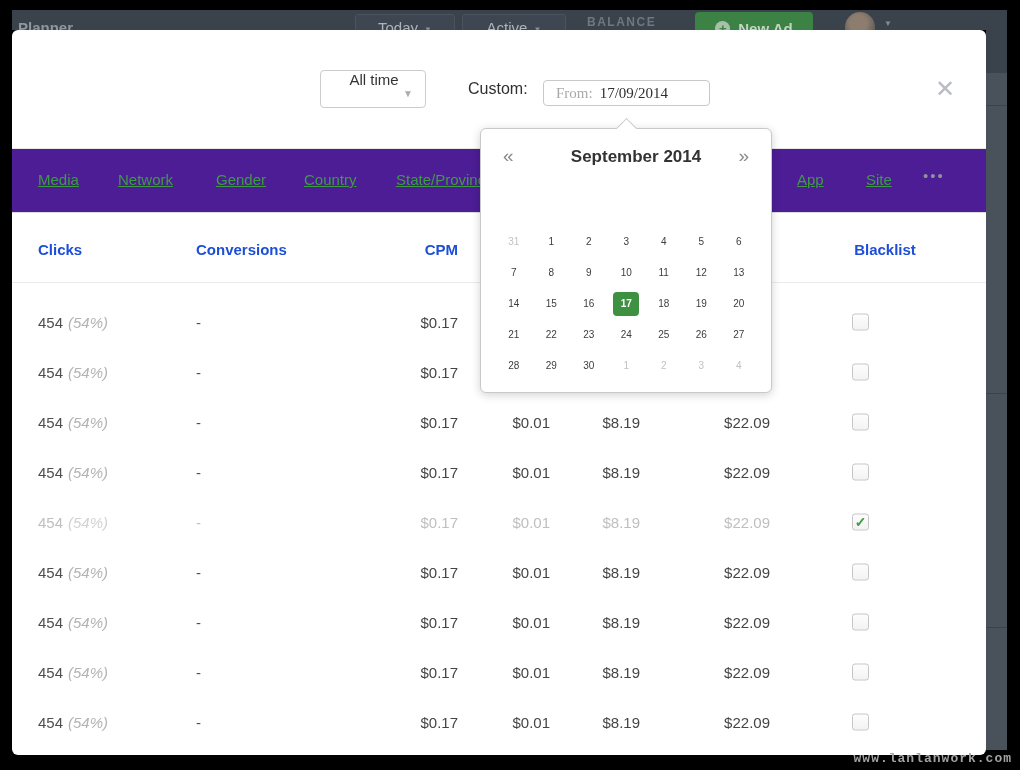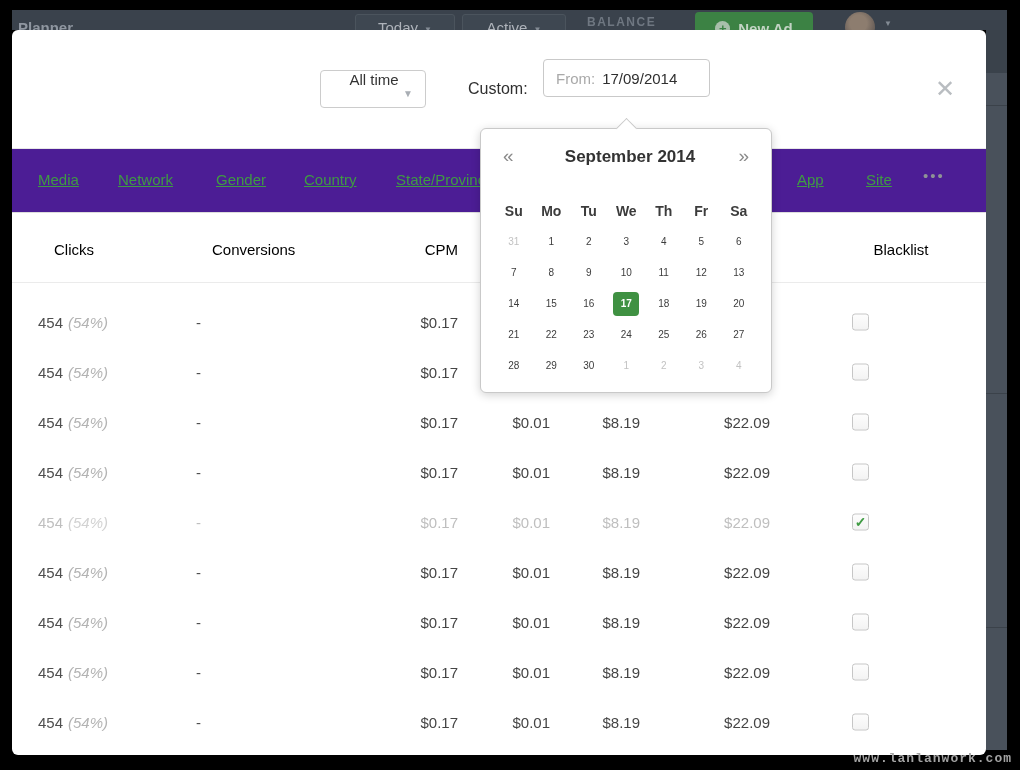--- a/index.html
+++ b/index.html
@@ -37,57 +37,57 @@
   .edge-top{top:0;height:43px;background:#3a424b;}
   .hl{height:1px;background:rgba(0,0,0,.18);}
   
   .modal{position:absolute;left:12px;top:30px;width:974px;height:725px;background:#fff;border-radius:6px;}
   
   .select{position:absolute;left:308px;top:40px;width:106px;height:38px;box-sizing:border-box;
     border:1px solid #cccccc;border-radius:4px;display:flex;align-items:center;padding:0 12px 0 14px;
     font-size:15px;color:#333;background:#fff;flex-direction:column;}
   .select .crt{margin-left:auto;font-size:10px;color:#a9aeb4;}
   .customlbl{position:absolute;left:456px;top:50px;font-size:16px;color:#2f2f2f;}
-  .datefield{position:absolute;top:29px;height:38px;box-sizing:border-box;border:1px solid #c9c9c9;
-    border-radius:4px;display:flex;align-items:center;padding-left:12px;font-size:15px;background:#fff;}
+  .datefield{position:absolute;top:50px;height:26px;box-sizing:border-box;border:1px solid #c9c9c9;
+    border-radius:4px;display:flex;align-items:center;padding-left:12px;font-size:15px;background:#fff;font-family:Liberation Serif, serif;}
   .fromfield{left:531px;width:167px;}
   .tofield{left:716px;width:169px;}
   .prefix{color:#a9a9a9;margin-right:7px;}
   .dval{color:#2f2f2f;}
   .close{position:absolute;left:918px;top:44px;font-size:24px;font-weight:300;color:#b9bdc1;
     width:30px;height:30px;text-align:center;line-height:30px;cursor:default;}
   
   .tabbar{position:absolute;left:0;top:118px;width:100%;height:65px;background:#4c1d95;
     border-top:1px solid #e7e7e7;border-bottom:1px solid #dddddd;box-sizing:border-box;}
   .tab{position:absolute;top:22px;font-size:15px;color:#3f9b43;text-decoration:underline;white-space:nowrap;}
   .t0{left:26px}.t1{left:106px}.t2{left:204px}.t3{left:292px}.t4{left:384px}.t5{left:785px}.t6{left:854px}
   .more{position:absolute;left:911px;top:18px;font-size:15px;color:#8e9296;letter-spacing:2px;}
   
   .thead{position:absolute;left:0;top:183px;width:100%;height:70px;border-bottom:1px solid #ebebeb;box-sizing:border-box;}
-  .th{position:absolute;top:28px;font-size:15px;font-weight:400;color:#000000;white-space:nowrap;margin-left:16px;}
+  .th{position:absolute;top:28px;font-size:15px;font-weight:700;color:#1d4ed8;white-space:nowrap;}
   .th-clicks{left:26px}.th-conv{left:184px}.th-cpm{right:528px}.th-bl{left:833px;width:80px;text-align:center;}
   
   .rows{position:absolute;left:0;top:253px;width:100%;padding-top:14px;}
   .row{position:relative;height:50px;}
   .cell{position:absolute;top:50%;transform:translateY(-50%);font-size:15px;color:#454545;white-space:nowrap;}
   .cell.clicks{left:26px;color:#4f4f4f;}
   .pct{font-style:italic;color:#b3b3b3;margin-left:5px;}
   .cell.conv{left:184px;color:#4f4f4f;}
   .cell.cpm{right:528px}.cell.c4{right:436px}.cell.c5{right:346px}.cell.c6{right:216px}
   .cb{position:absolute;left:840px;top:50%;transform:translateY(-50%);width:17px;height:17px;box-sizing:border-box;
     border:1px solid #c6c6c6;border-radius:3px;background:linear-gradient(#fdfdfd,#f3f3f3);
     text-align:center;line-height:15px;font-size:14px;font-weight:700;color:#3f9b43;}
   .row.muted .cell,.row.muted .cell.clicks,.row.muted .cell.conv{color:#bfbfbf;}
   .row.muted .pct{color:#d2d2d2;}
   
   .cal{position:absolute;left:468px;top:98px;width:292px;height:265px;background:#fff;
     border:1px solid #c9c9c9;border-radius:6px;box-shadow:0 2px 10px rgba(0,0,0,.18);z-index:5;box-sizing:border-box;}
   .cal-caret{position:absolute;left:138px;top:-8px;width:14px;height:14px;background:#fff;
     transform:rotate(45deg);border-left:1px solid #c9c9c9;border-top:1px solid #c9c9c9;}
-  .cal-head{position:absolute;left:4px;top:18px;width:100%;text-align:center;
+  .cal-head{position:absolute;left:10px;top:18px;width:100%;text-align:center;
     font-size:17px;font-weight:700;color:#333;}
   .cal-nav{position:absolute;top:16px;font-size:19px;color:#8a8a8a;font-weight:400;}
   .cal-prev{left:22px}.cal-next{right:22px}
   .wdrow,.dgrid{position:absolute;left:14px;width:263px;display:grid;grid-template-columns:repeat(7,37.5px);}
   .wdrow{top:67px;}
   .wd{height:30px;text-align:center;line-height:30px;font-size:14px;font-weight:700;color:#3c3c3c;}
   .dgrid{top:97px;}
   .day{height:31px;text-align:center;line-height:31px;font-size:10px;color:#3c3c3c;}
   .day.o{color:#c2c2c2;}
   .sel{display:inline-block;width:26px;height:24px;line-height:24px;border-radius:4px;
@@ -238,29 +238,20 @@
         <span class="cell c6">$22.09</span>
         <span class="cb"></span>
       </div>
     </div>
 
   <div class="cal">
     <div class="cal-caret"></div>
     <span class="cal-nav cal-prev">«</span>
     <div class="cal-head">September 2014</div>
     <span class="cal-nav cal-next">»</span>
-    <div class="wdrow">
-        <span class="wd">Su</span>
-        <span class="wd">Mo</span>
-        <span class="wd">Tu</span>
-        <span class="wd">We</span>
-        <span class="wd">Th</span>
-        <span class="wd">Fr</span>
-        <span class="wd">Sa</span>
-      </div>
     <div class="dgrid">
         <span class="day o">31</span>
         <span class="day">1</span>
         <span class="day">2</span>
         <span class="day">3</span>
         <span class="day">4</span>
         <span class="day">5</span>
         <span class="day">6</span>
         <span class="day">7</span>
         <span class="day">8</span>

